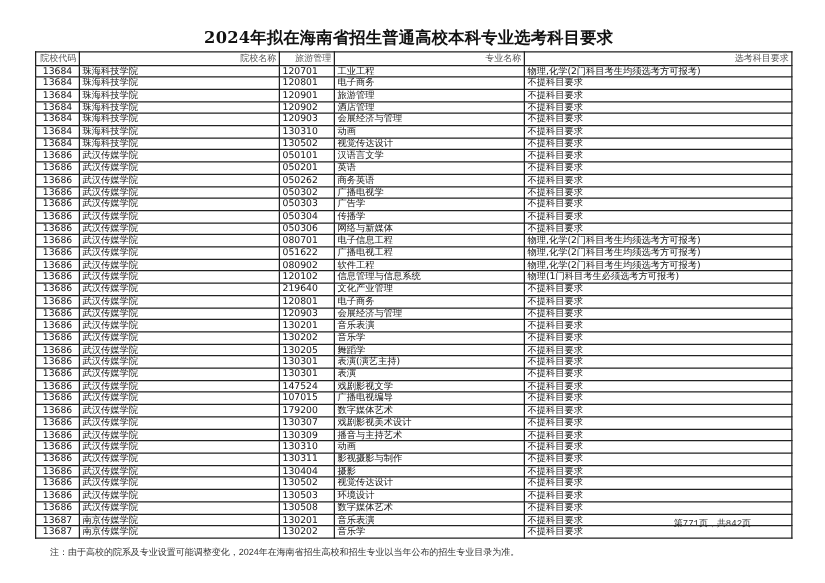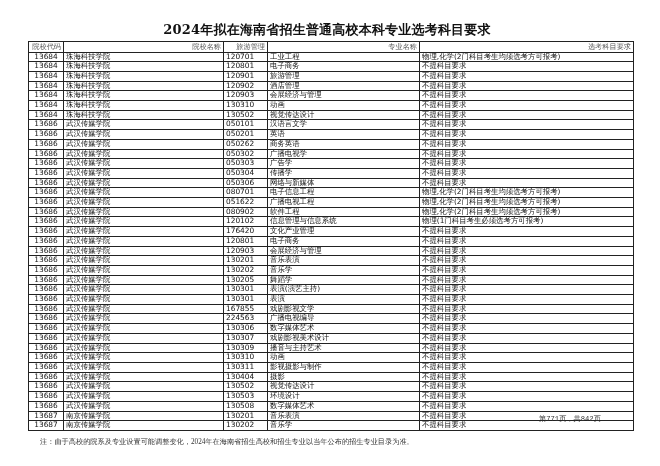--- a/index.html
+++ b/index.html
@@ -11,21 +11,21 @@
                border-collapse:collapse; table-layout:fixed; }
   table.main td, table.main th { border:1px solid #222; padding:0 2px; height:8.7px;
                line-height:8.7px; font-size:7.4px; white-space:nowrap; overflow:hidden; }
   table.main th { font-weight:normal; color:#555; font-family:"DejaVu Serif", serif;
                   text-align:right; font-size:7.2px; height:9.5px; line-height:9.5px; }
   table.main td.c { text-align:center; }
   table.main td.l { text-align:left; }
   col.c1 { width:35px; } col.c2 { width:160px; } col.c3 { width:44px; }
   col.c4 { width:152px; } col.c5 { width:214px; }
   .footnote { position:absolute; top:437px; left:40px; font-size:7.2px;
-              font-family:Liberation Serif, serif; color:#333; }
+              font-family:Liberation Sans, sans-serif; color:#333; }
   .pageno { position:absolute; top:414px; left:539px; font-size:7.2px;
             font-family:Liberation Mono, monospace; color:#333; }
 </style>
 </head>
 <body>
 
 <div class="title">2024年拟在海南省招生普通高校本科专业选考科目要求</div>
 
 <table class="main">
   <colgroup>
@@ -167,21 +167,21 @@
       <tr>
         <td class="c">13686</td>
         <td class="l">武汉传媒学院</td>
         <td class="l">120102</td>
         <td class="l">信息管理与信息系统</td>
         <td class="l">物理(1门科目考生必须选考方可报考)</td>
       </tr>
       <tr>
         <td class="c">13686</td>
         <td class="l">武汉传媒学院</td>
-        <td class="l">176420</td>
+        <td class="l">219640</td>
         <td class="l">文化产业管理</td>
         <td class="l">不提科目要求</td>
       </tr>
       <tr>
         <td class="c">13686</td>
         <td class="l">武汉传媒学院</td>
         <td class="l">120801</td>
         <td class="l">电子商务</td>
         <td class="l">不提科目要求</td>
       </tr>
@@ -223,35 +223,35 @@
       <tr>
         <td class="c">13686</td>
         <td class="l">武汉传媒学院</td>
         <td class="l">130301</td>
         <td class="l">表演</td>
         <td class="l">不提科目要求</td>
       </tr>
       <tr>
         <td class="c">13686</td>
         <td class="l">武汉传媒学院</td>
-        <td class="l">167855</td>
+        <td class="l">147524</td>
         <td class="l">戏剧影视文学</td>
         <td class="l">不提科目要求</td>
       </tr>
       <tr>
         <td class="c">13686</td>
         <td class="l">武汉传媒学院</td>
-        <td class="l">224563</td>
+        <td class="l">107015</td>
         <td class="l">广播电视编导</td>
         <td class="l">不提科目要求</td>
       </tr>
       <tr>
         <td class="c">13686</td>
         <td class="l">武汉传媒学院</td>
-        <td class="l">130306</td>
+        <td class="l">179200</td>
         <td class="l">数字媒体艺术</td>
         <td class="l">不提科目要求</td>
       </tr>
       <tr>
         <td class="c">13686</td>
         <td class="l">武汉传媒学院</td>
         <td class="l">130307</td>
         <td class="l">戏剧影视美术设计</td>
         <td class="l">不提科目要求</td>
       </tr>

